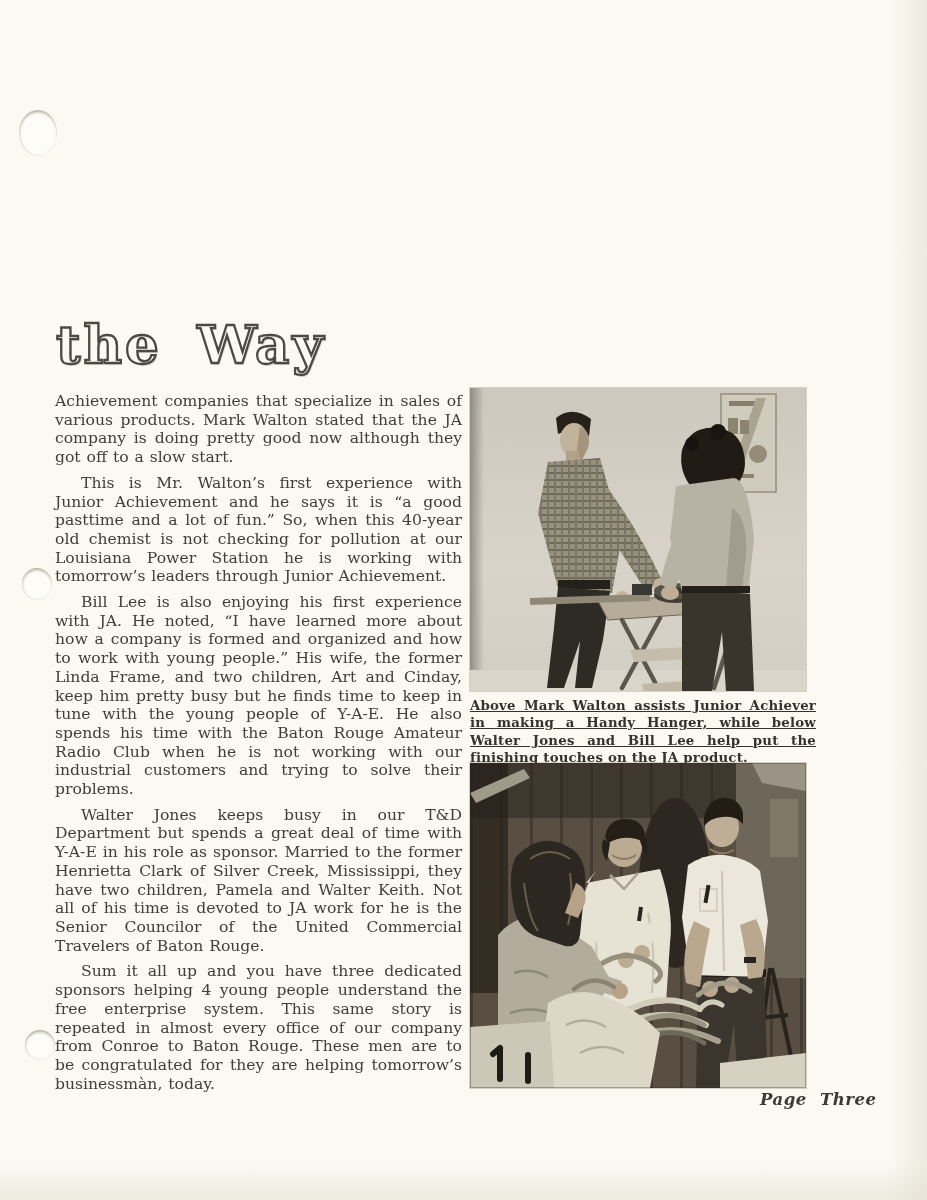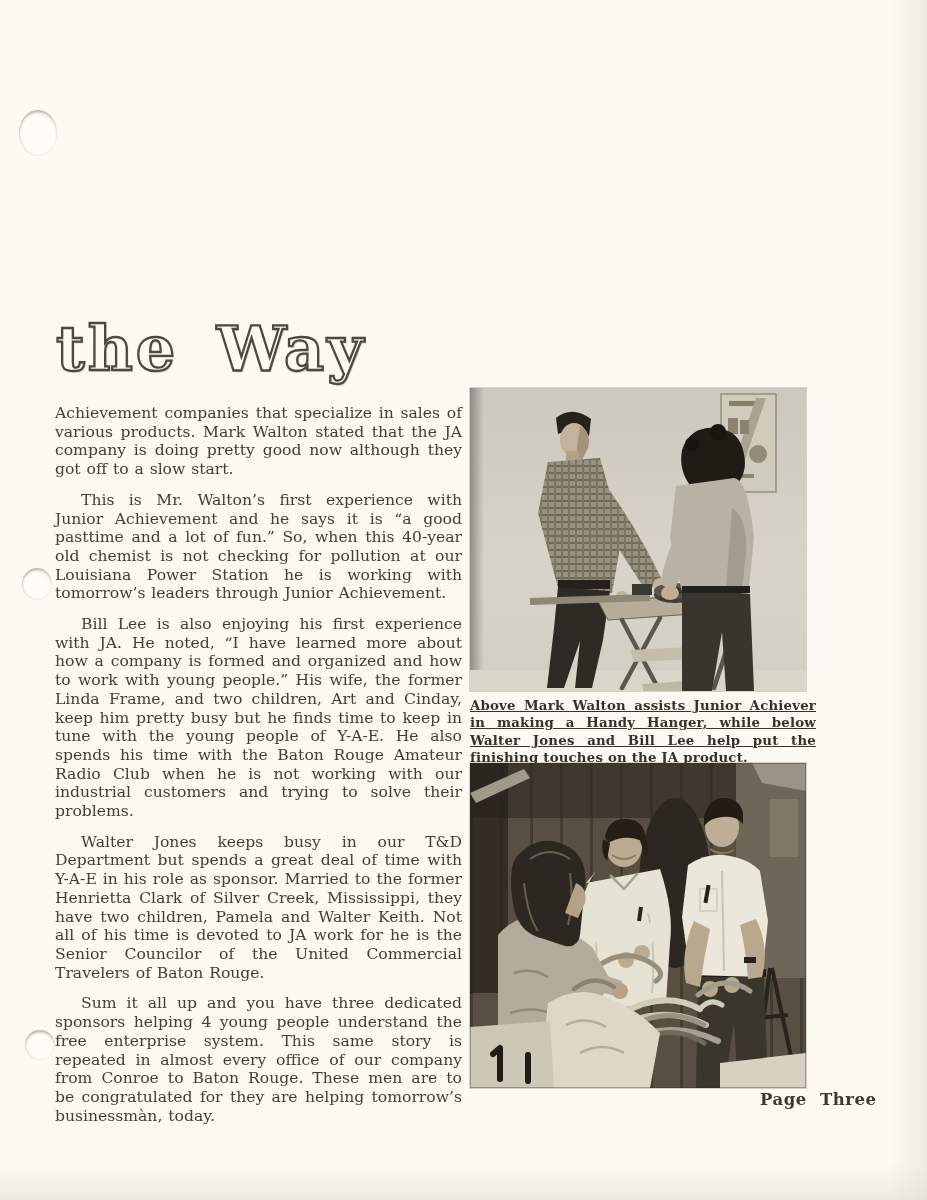--- a/index.html
+++ b/index.html
@@ -20,54 +20,54 @@
                 inset 2px 0 3px -2px rgba(118,113,97,.30),
                 inset 0 -1px 2px rgba(118,113,97,.10);}
   .hole-1{left:19px;top:110px;width:38px;height:46px;}
   .hole-2{left:22px;top:568px;width:30px;height:32px;}
   .hole-3{left:25px;top:1030px;width:30px;height:30px;}
 
   
   .headline{
     position:absolute;left:56px;top:318px;
     font-family:"DejaVu Serif",serif;font-weight:700;
-    font-size:62px;letter-spacing:3px;word-spacing:14px;line-height:1;
+    font-size:53px;letter-spacing:3px;word-spacing:14px;line-height:1;
     color:#fbf9f1;
     -webkit-text-stroke:2.3px #4b4942;
     text-shadow:1.5px 1.5px 0 rgba(75,73,66,.18);
   }
 
   
   .article{
     position:absolute;left:55px;top:392px;width:407px;
     font-size:15.6px;line-height:18.7px;color:#403e37;
     text-align:justify;word-spacing:.06em;
   }
-  .para{margin:12px 0 7px 0;text-indent:26px;}
+  .para{margin:0 0 7px 0;text-indent:26px;}
   .para.first{text-indent:0;}
 
   
   .photo{position:absolute;left:470px;overflow:hidden;
     outline:1px solid rgba(95,90,75,.25);}
   .photo-top{top:388px;width:336px;height:303px;}
   .photo-bottom{top:763px;width:336px;height:325px;}
   .photo svg{display:block;width:100%;height:100%;}
 
   
   .caption{
     position:absolute;left:470px;top:697px;width:346px;
     font-family:"DejaVu Serif",serif;font-weight:700;
     font-size:13.3px;line-height:17.4px;color:#34322c;
     text-align:justify;letter-spacing:.2px;text-decoration:underline;
   }
 
   
   .page-number{
     position:absolute;left:760px;top:1090px;
-    font-family:"DejaVu Serif",serif;font-weight:700;
+    font-family:"DejaVu Serif",serif;font-style:italic;font-weight:700;
     font-size:16.5px;color:#3c3a33;word-spacing:7px;letter-spacing:.5px;
   }
 </style>
 </head>
 <body>
 
 <div class="page-sheet">
 
   <span class="hole hole-1"></span>
   <span class="hole hole-2"></span>

